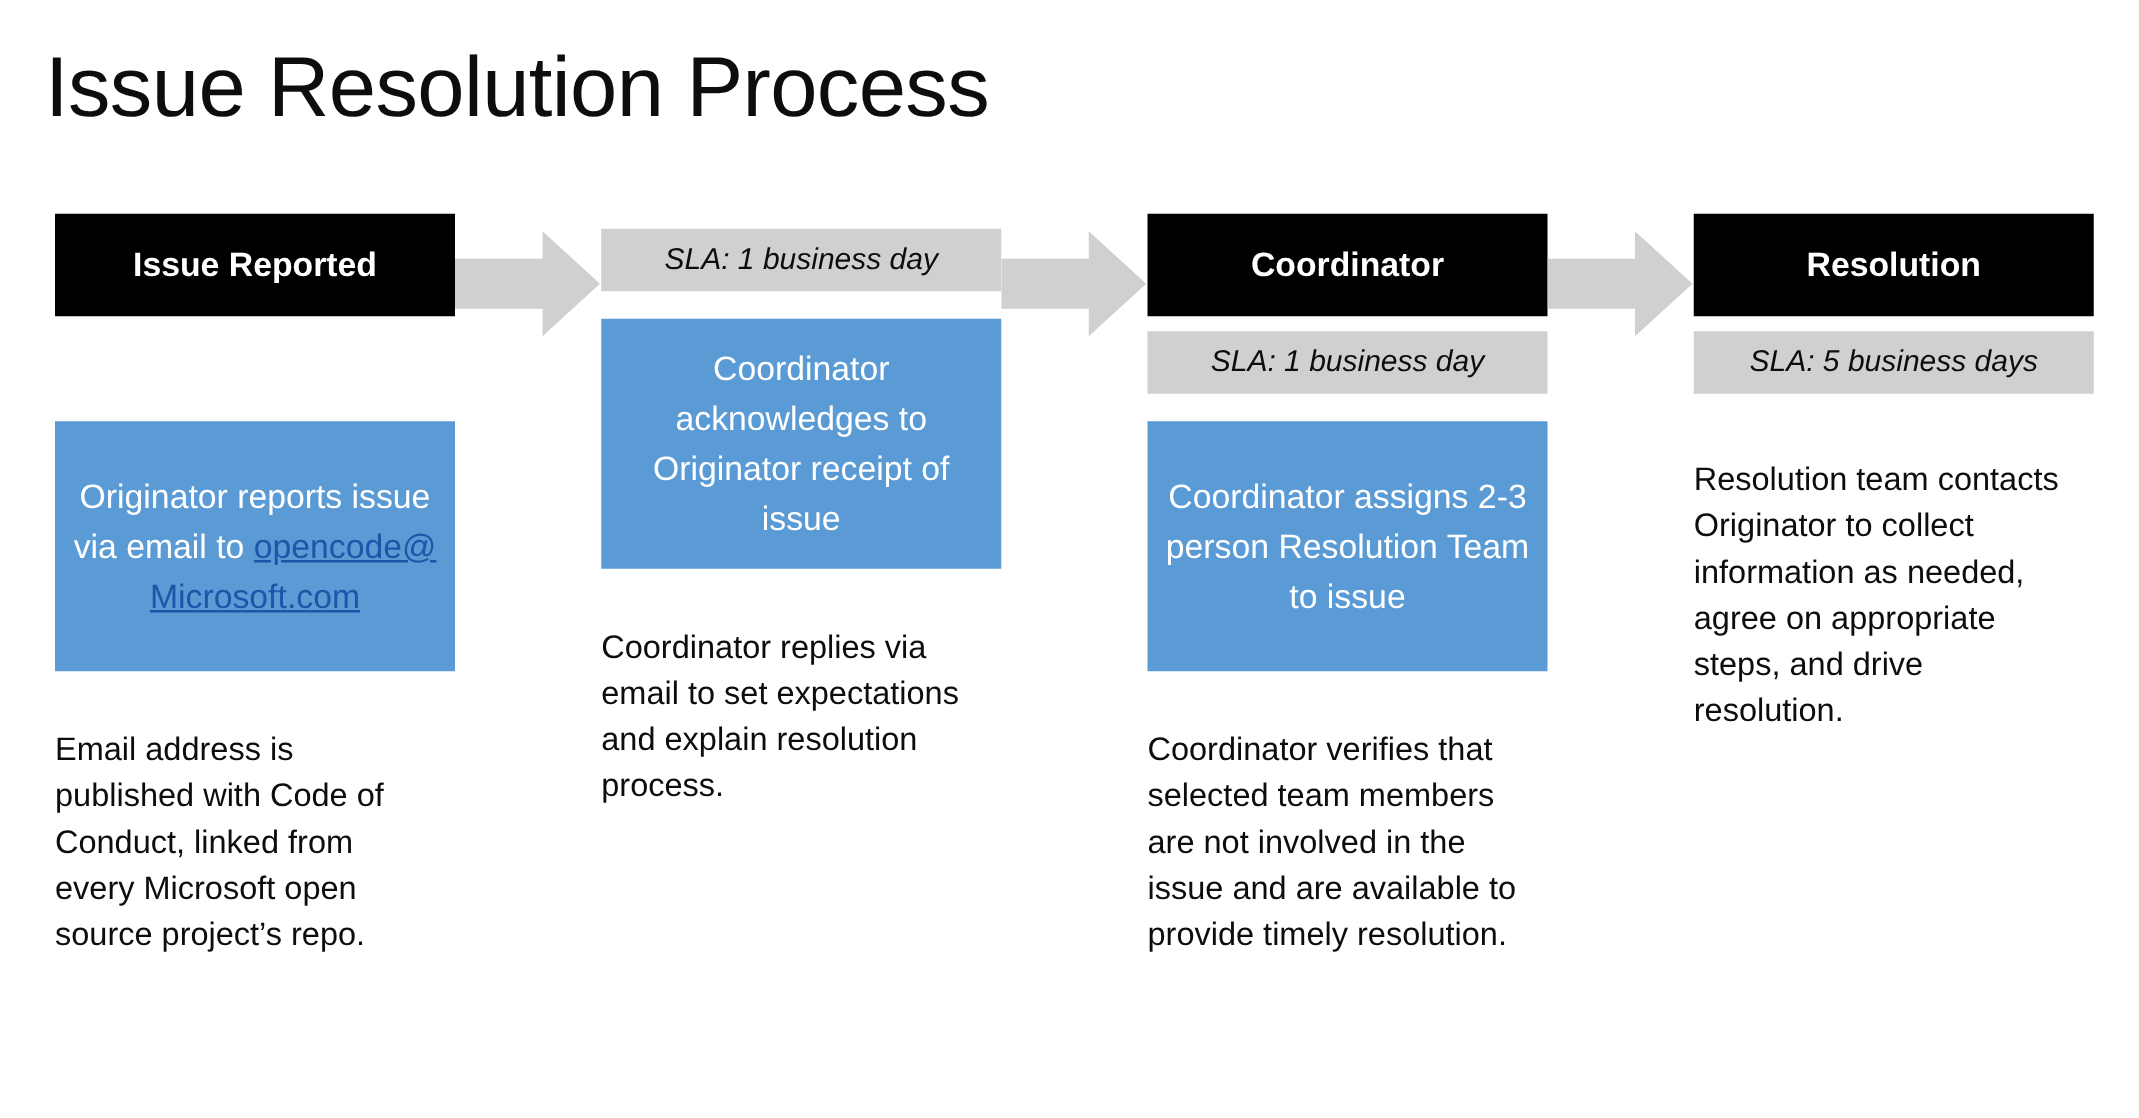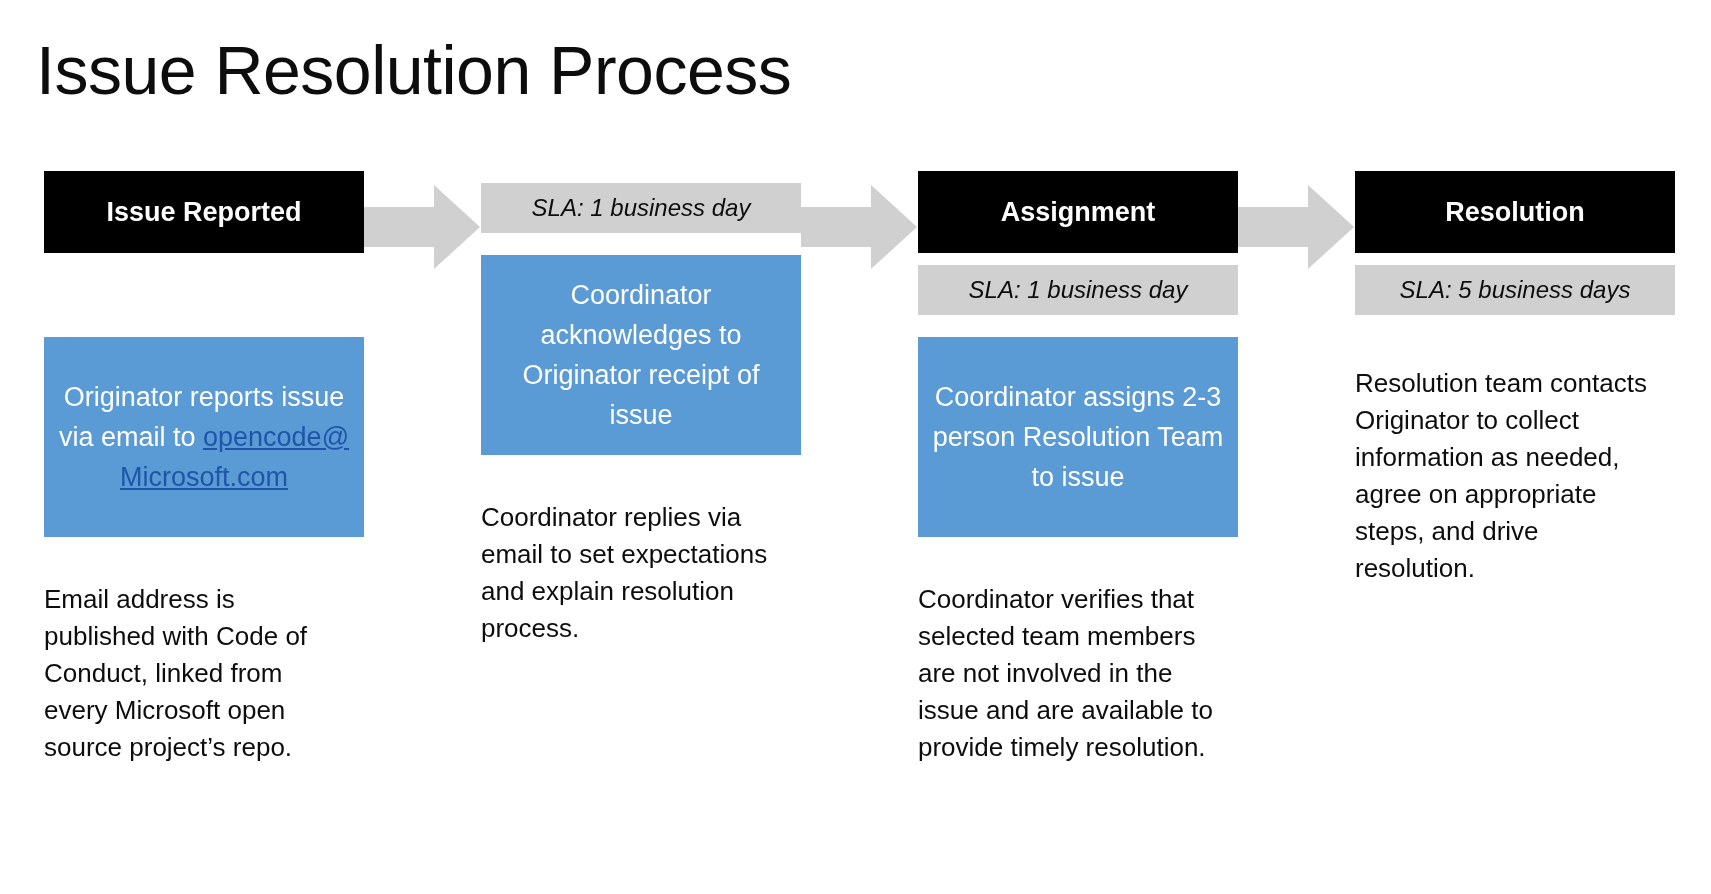--- a/index.html
+++ b/index.html
@@ -164,21 +164,21 @@
       <div class="sla-row">
         <div class="sla-chip">SLA: 1 business day</div>
       </div>
       <div class="detail-box">
         <span class="txt">Coordinator acknowledges to Originator receipt of issue</span>
       </div>
       <div class="note">Coordinator replies via email to set expectations and explain resolution process.</div>
     </div>
 
     <div class="column col-2">
-      <div class="stage-header">Assignment</div>
+      <div class="stage-header">Coordinator</div>
       <div class="sla-row">
         <div class="sla-chip">SLA: 1 business day</div>
       </div>
       <div class="detail-box">
         <span class="txt">Coordinator assigns 2-3 person Resolution Team to issue</span>
       </div>
       <div class="note">Coordinator verifies that selected team members are not involved in the issue and are available to provide timely resolution.</div>
     </div>
 
     <div class="column col-3">

